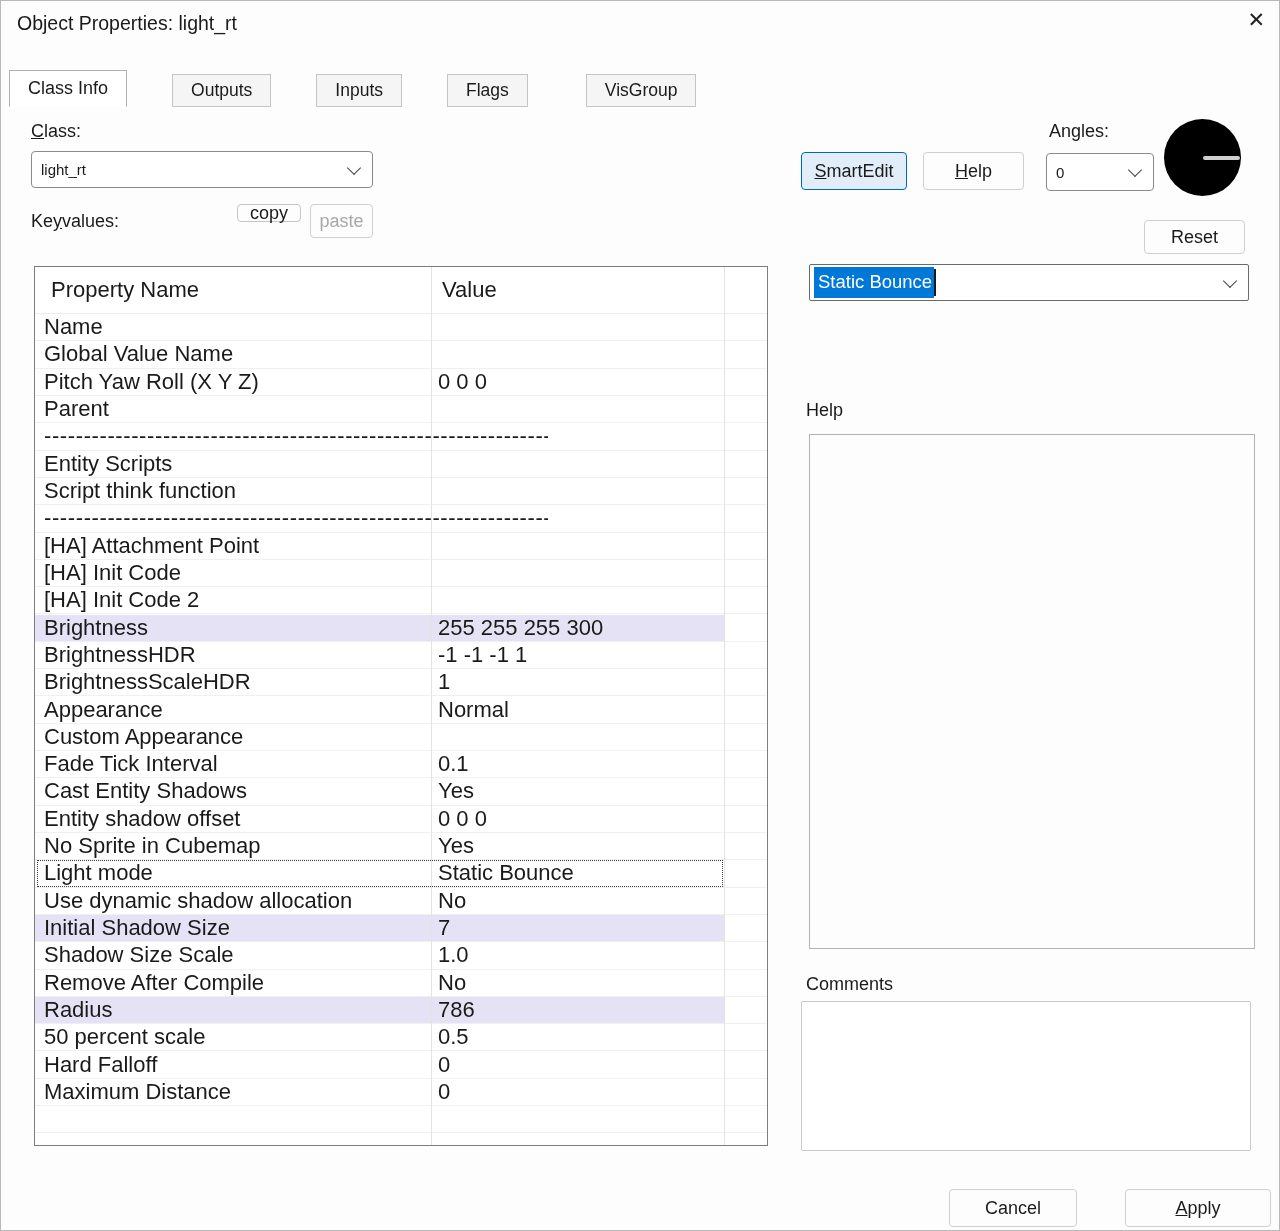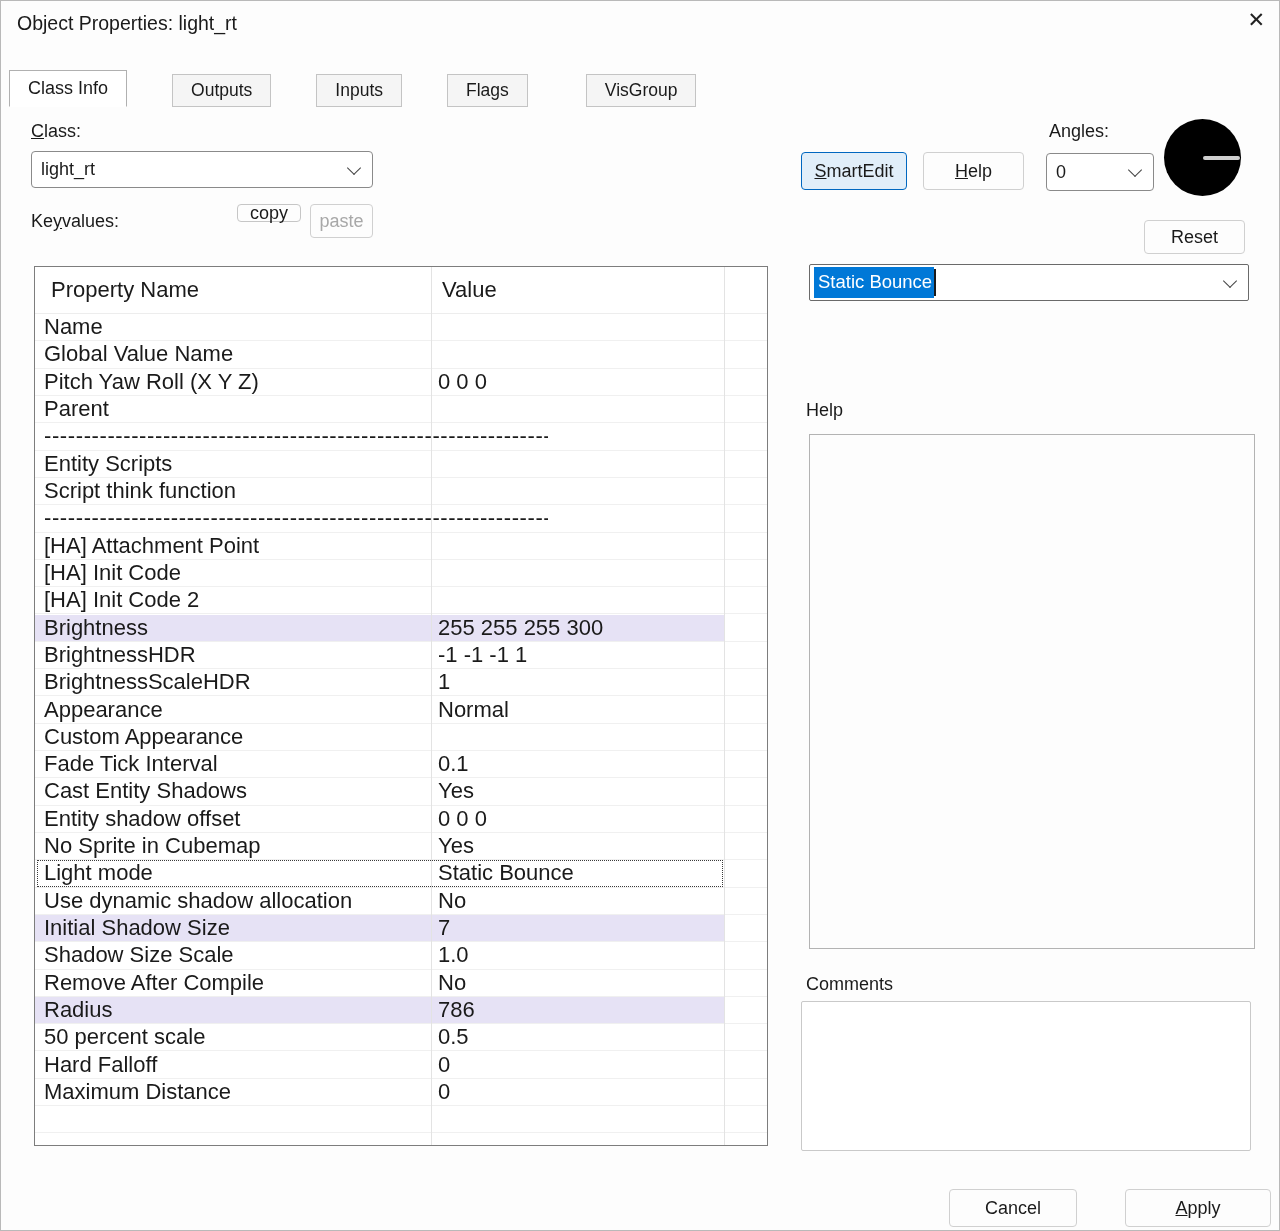--- a/index.html
+++ b/index.html
@@ -20,21 +20,21 @@
   .tab-visgroup { margin-left:13px; }
 
   
   .label { position:absolute; font-size:18px; }
   .accel { text-decoration:underline; }
   .btn { position:absolute; background:#fdfdfd; border:1px solid #d0d0d0; border-radius:4px;
          font-family:inherit; font-size:18px; color:#1a1a1a; display:flex; align-items:center;
          justify-content:center; cursor:default; }
   .combo { position:absolute; background:#fff; border:1px solid #8a8a8a; border-radius:4px;
            display:flex; align-items:center; box-sizing:border-box; }
-  .combo-text { padding-left:9px; font-size:18px; }
+  .combo-text { padding-left:9px; font-size:15px; }
   .chevron { position:absolute; right:13px; top:50%; width:9px; height:9px;
              border-right:1.7px solid #444; border-bottom:1.7px solid #444;
              transform:translateY(-70%) rotate(45deg); }
 
   .class-label { left:30px; top:120px; }
   .class-combo { left:30px; top:150px; width:342px; height:37px; }
   .keyvalues-label { left:30px; top:210px; }
   .copy-btn { left:236px; top:203px; width:64px; height:18px; border-color:#c6c6c6; }
   .paste-btn { left:309px; top:203px; width:63px; height:34px; color:#a8a8a8; }
 

